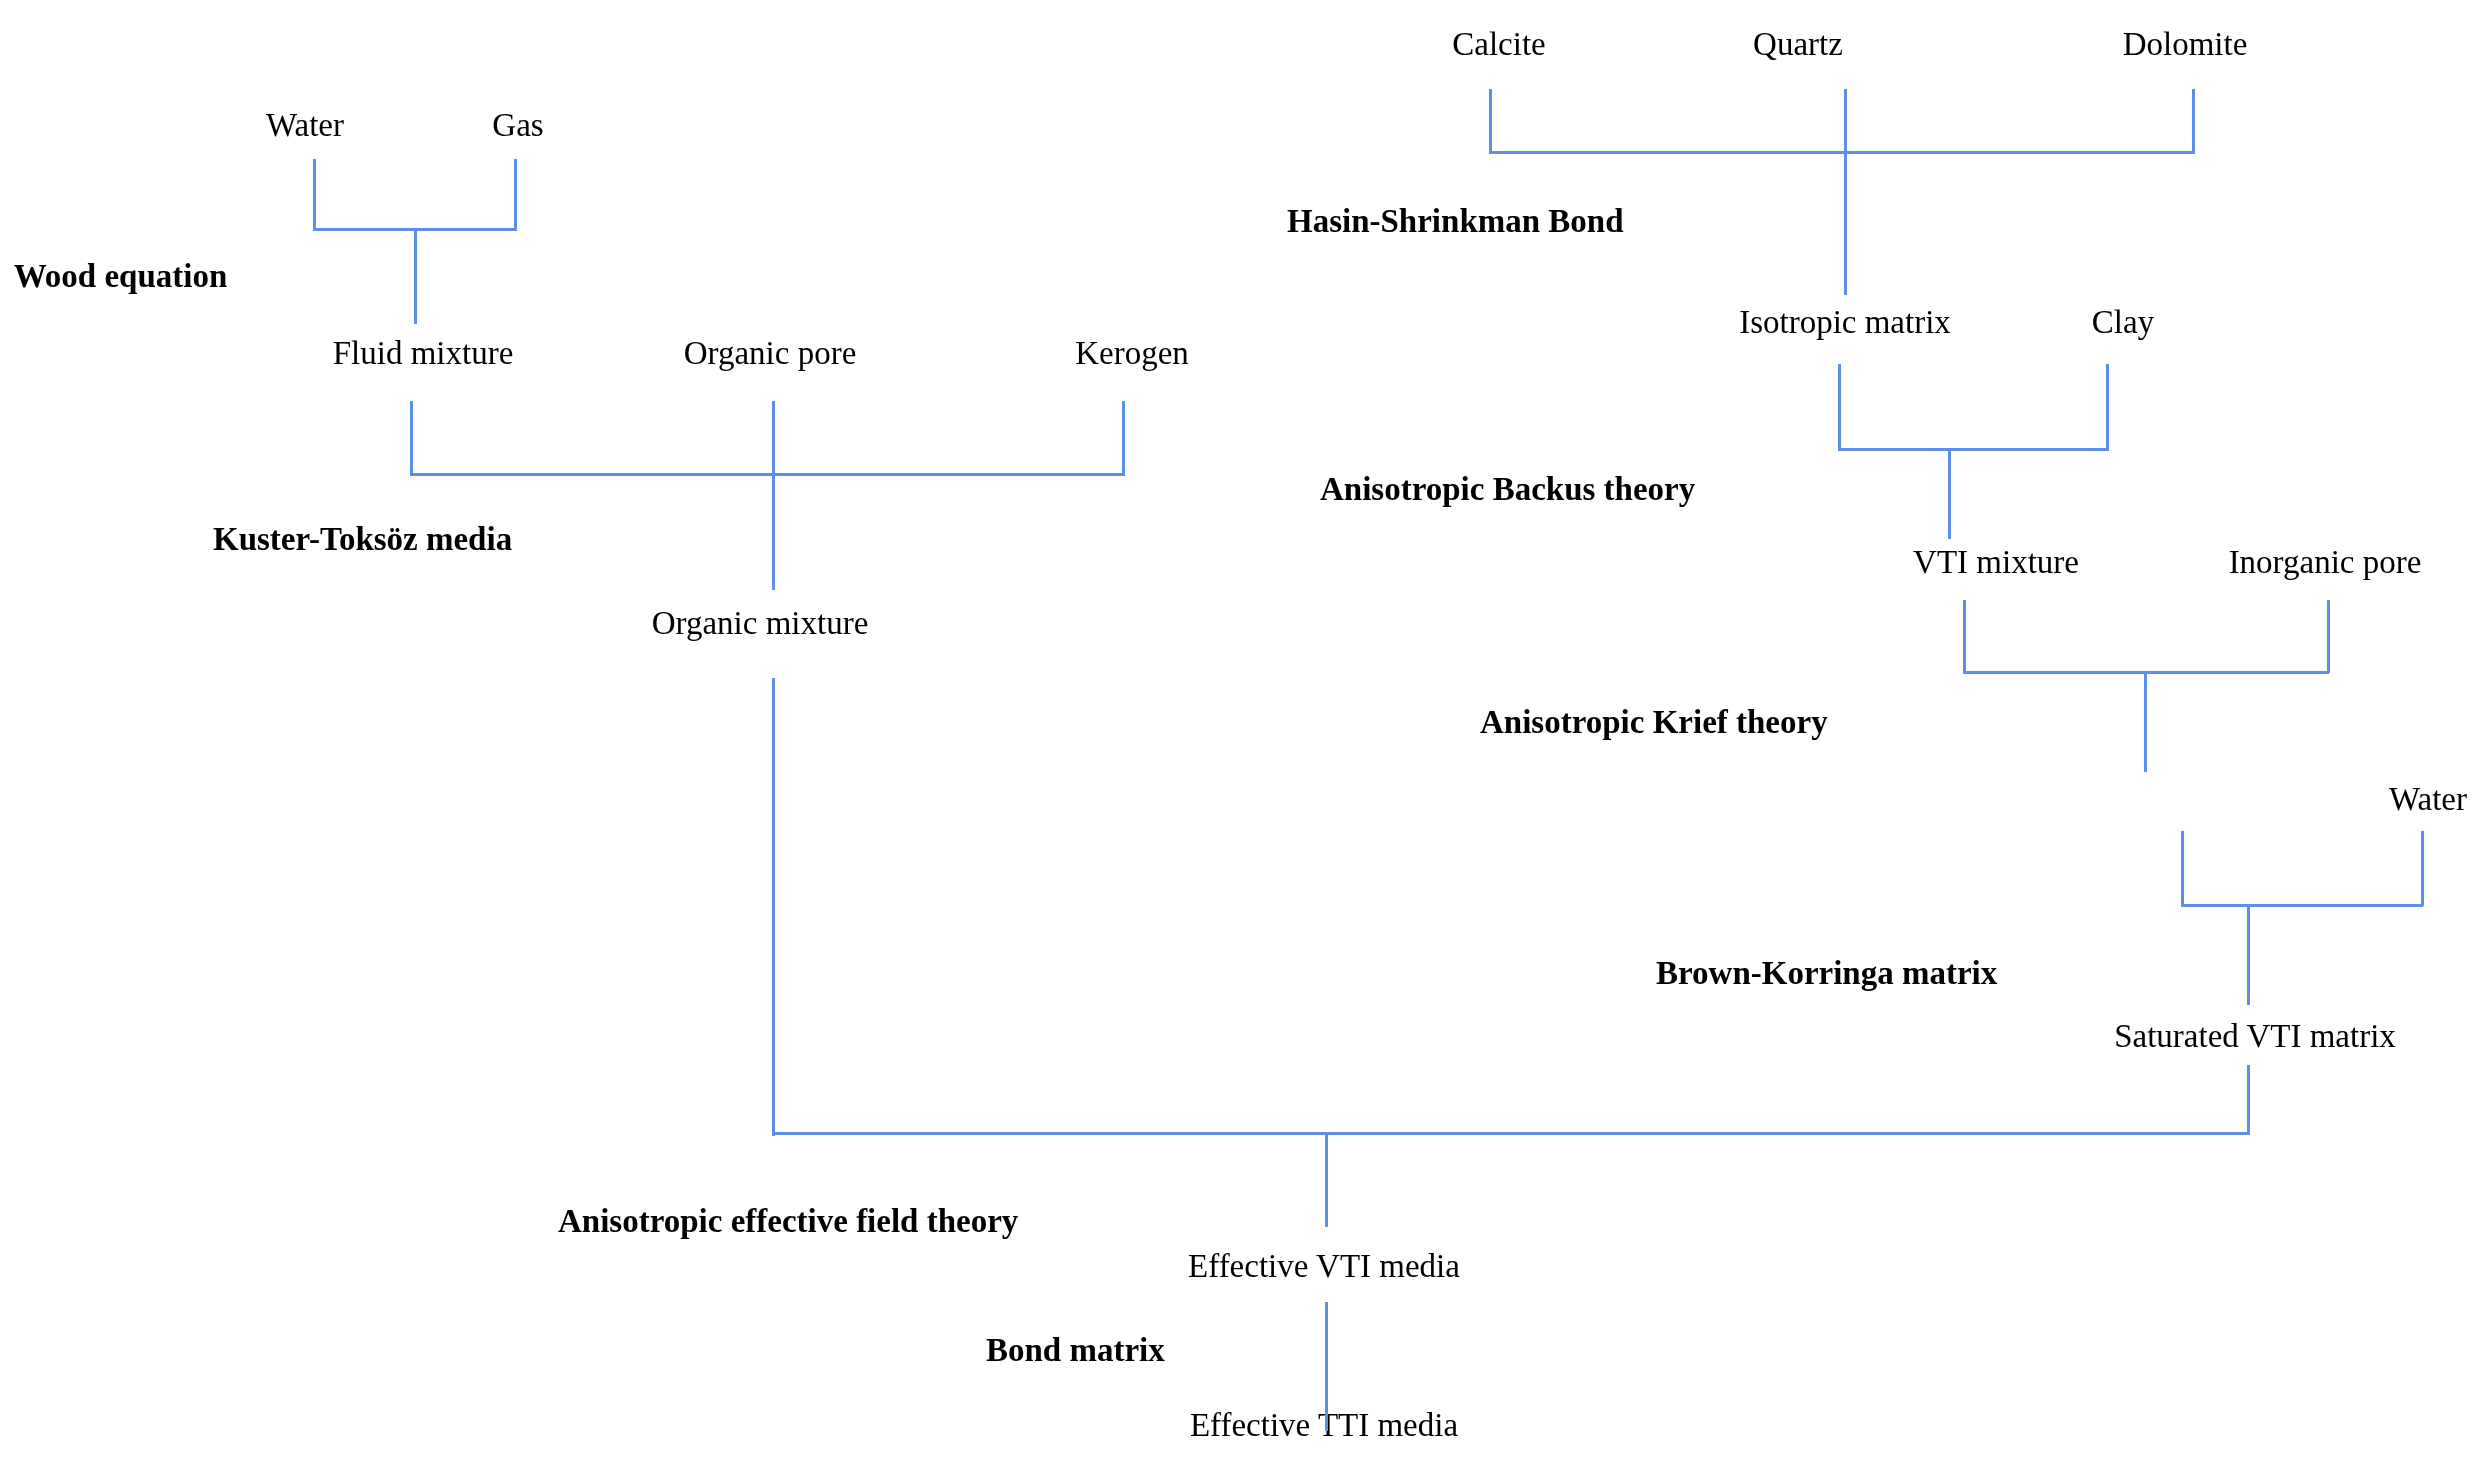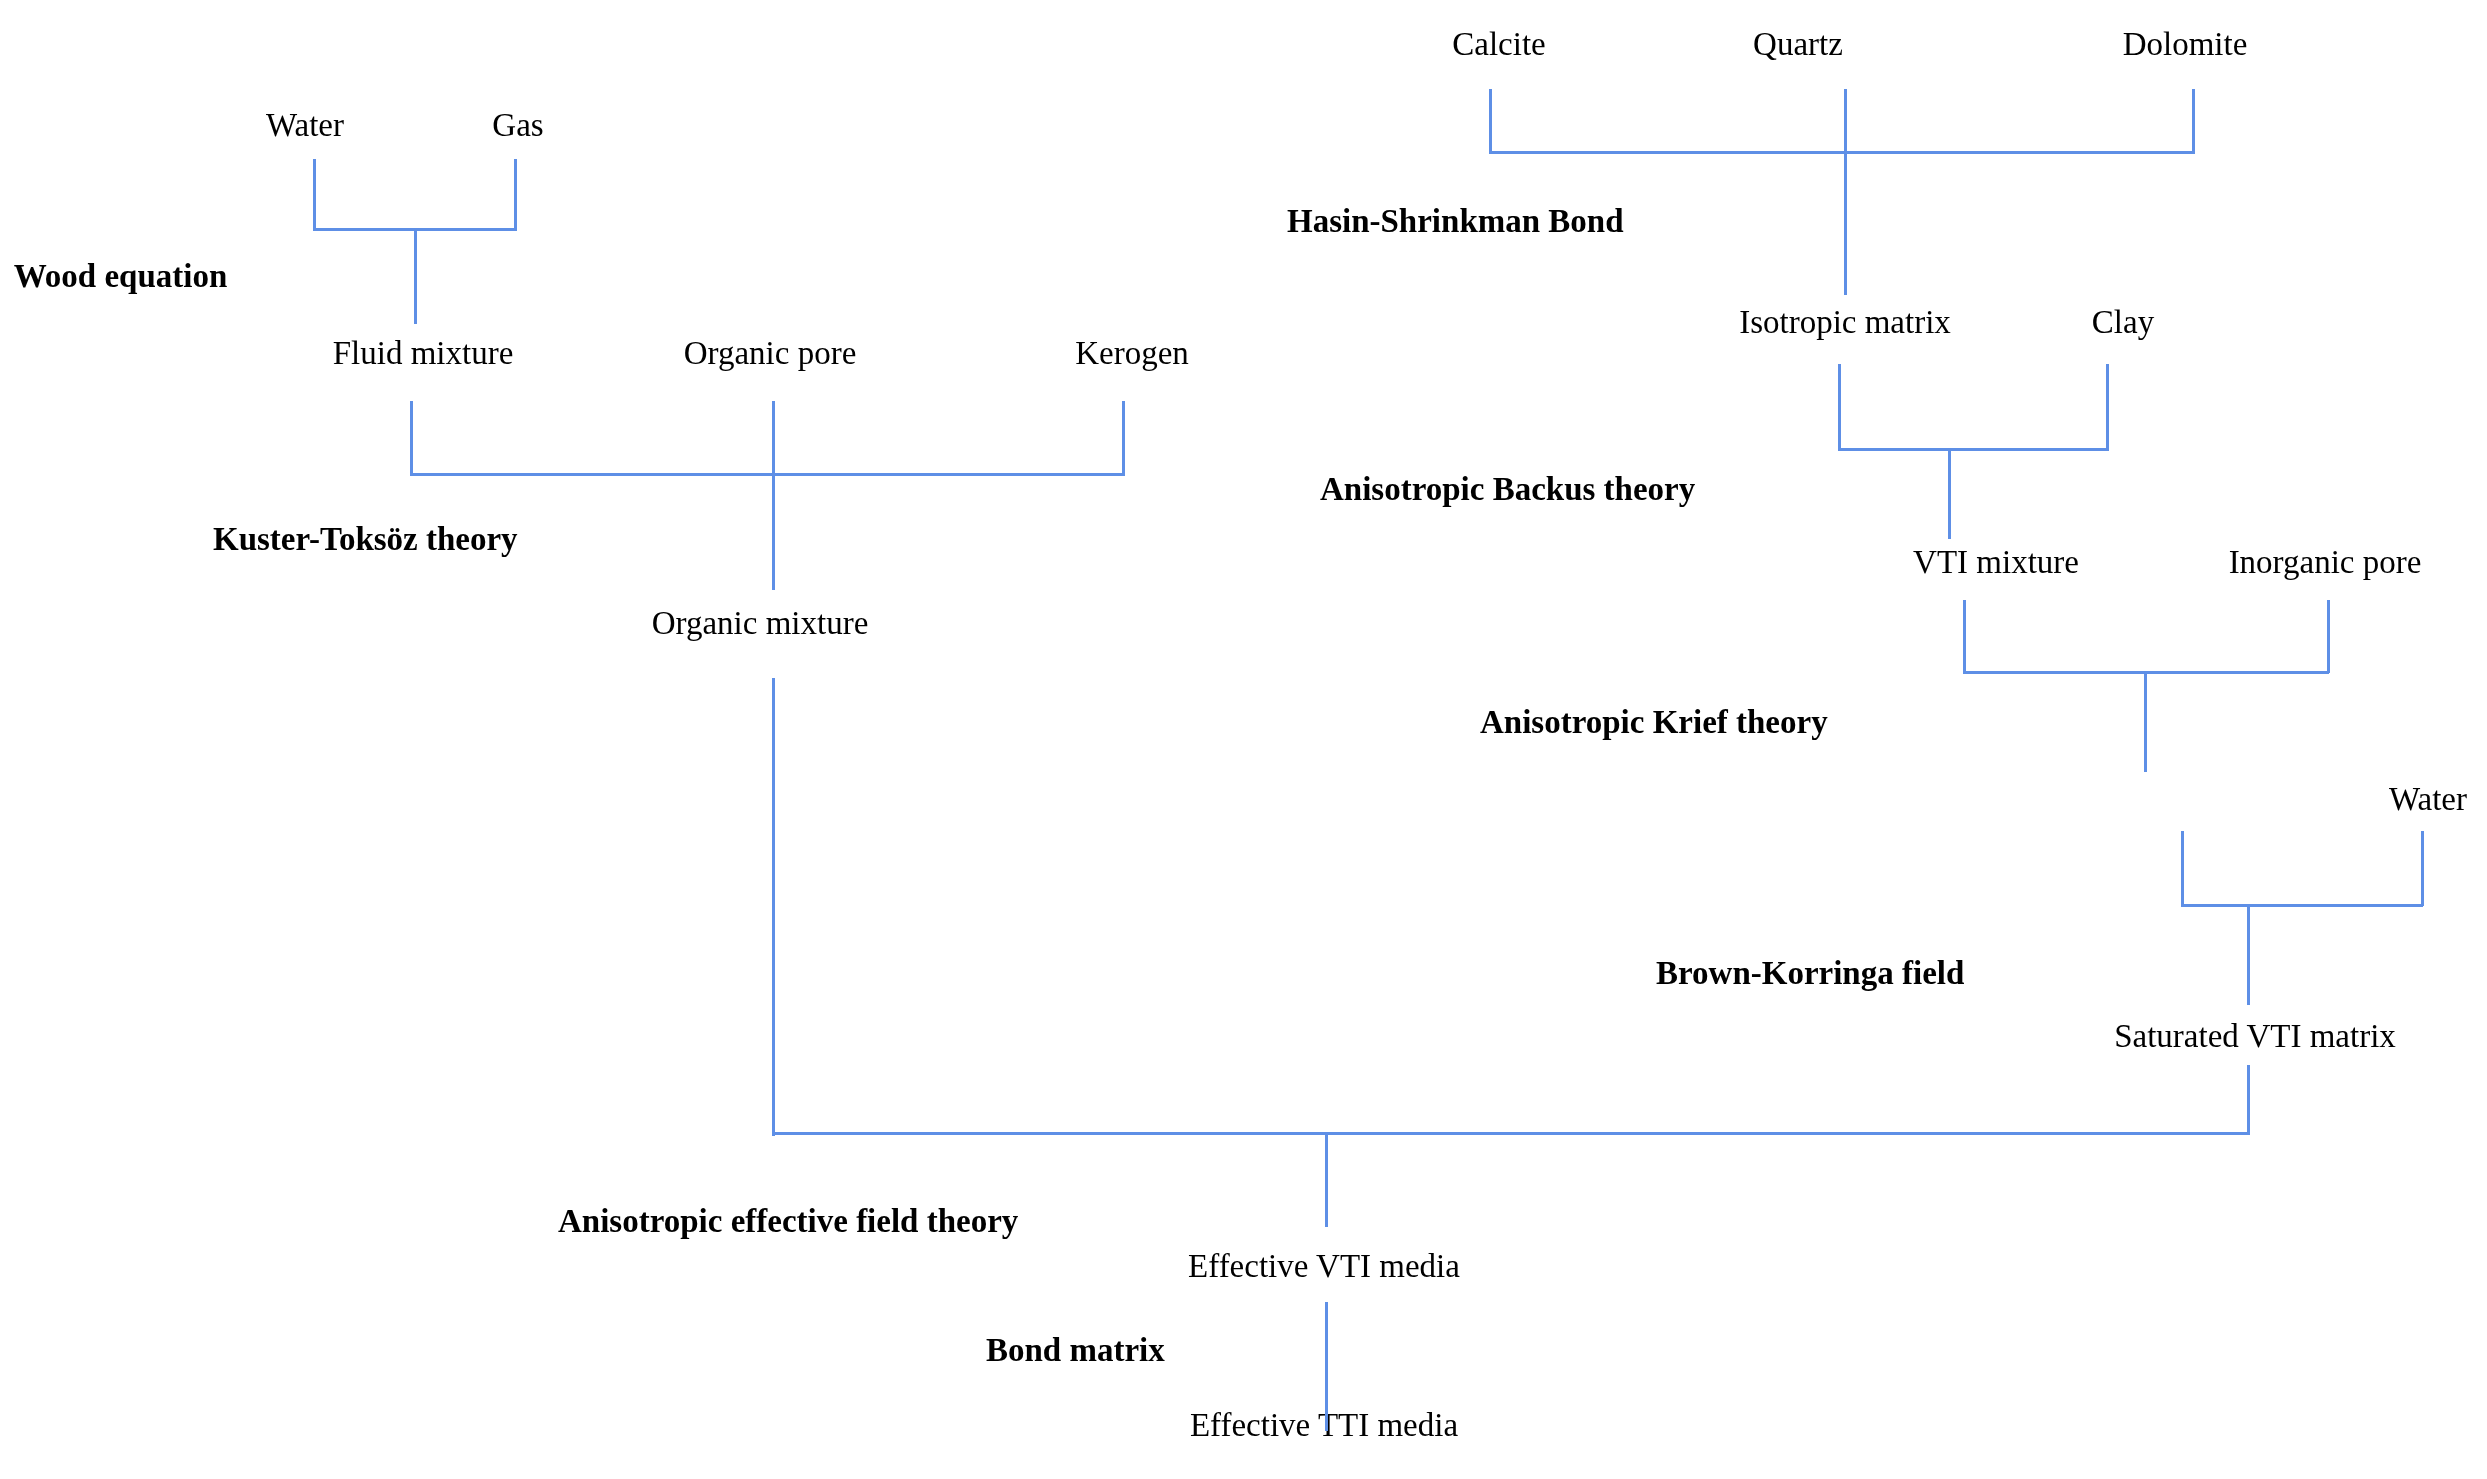--- a/index.html
+++ b/index.html
@@ -42,35 +42,35 @@
 <body>
 
 <div id="stage">
 
   <div class="lbl" style="left:305px; top:125px;">Water</div>
   <div class="lbl" style="left:518px; top:125px;">Gas</div>
   <div class="theory" style="left:13.7px; top:276px;">Wood equation</div>
   <div class="lbl" style="left:423px; top:353px;">Fluid mixture</div>
   <div class="lbl" style="left:770px; top:353px;">Organic pore</div>
   <div class="lbl" style="left:1132px; top:353px;">Kerogen</div>
-  <div class="theory" style="left:213px; top:539px;">Kuster-Toksöz theory</div>
+  <div class="theory" style="left:213px; top:539px;">Kuster-Toksöz media</div>
   <div class="lbl" style="left:760px; top:623px;">Organic mixture</div>
 
   <div class="lbl" style="left:1499px; top:44px;">Calcite</div>
   <div class="lbl" style="left:1798px; top:44px;">Quartz</div>
   <div class="lbl" style="left:2185px; top:44px;">Dolomite</div>
   <div class="theory" style="left:1287px; top:221px;">Hasin-Shrinkman Bond</div>
   <div class="lbl" style="left:1845px; top:322px;">Isotropic matrix</div>
   <div class="lbl" style="left:2123px; top:322px;">Clay</div>
   <div class="theory" style="left:1320px; top:489px;">Anisotropic Backus theory</div>
   <div class="lbl" style="left:1996px; top:562px;">VTI mixture</div>
   <div class="lbl" style="left:2325px; top:562px;text-align:center;">Inorganic pore</div>
   <div class="theory" style="left:1480px; top:722px;">Anisotropic Krief theory</div>
   <div class="lbl" style="left:2428px; top:799px;">Water</div>
-  <div class="theory" style="left:1656px; top:973px;">Brown-Korringa field</div>
+  <div class="theory" style="left:1656px; top:973px;">Brown-Korringa matrix</div>
   <div class="lbl" style="left:2255px; top:1036px;">Saturated VTI matrix</div>
 
   <div class="theory" style="left:558px; top:1221px;">Anisotropic effective field theory</div>
   <div class="lbl" style="left:1324px; top:1266px;">Effective VTI media</div>
   <div class="theory" style="left:986px; top:1350px;">Bond matrix</div>
   <div class="lbl" style="left:1324px; top:1425px;">Effective TTI media</div>
 
   <div class="vline" style="left:313px; top:159px; height:72px;"></div>
   <div class="vline" style="left:514px; top:159px; height:72px;"></div>
   <div class="hline" style="left:313px; top:228px; width:204px;"></div>

